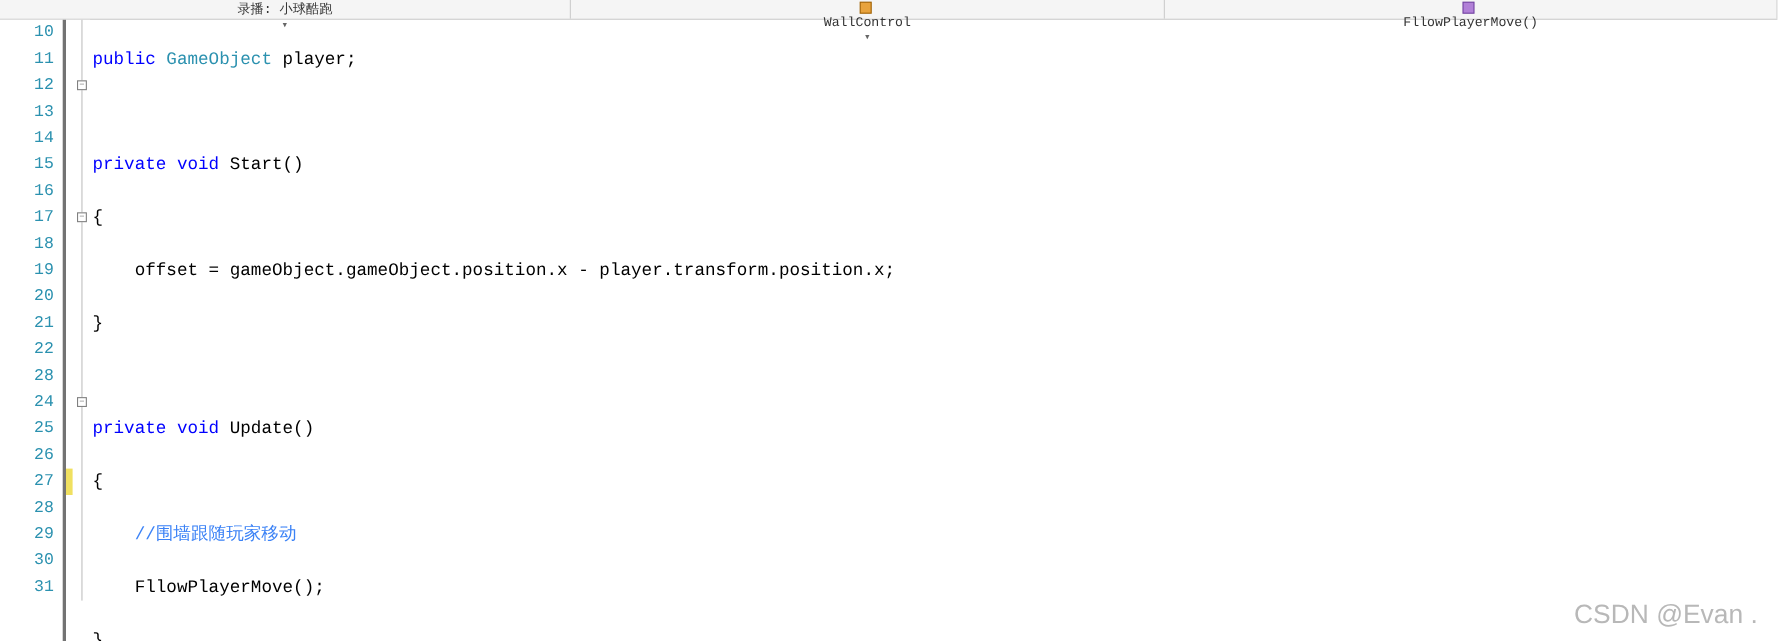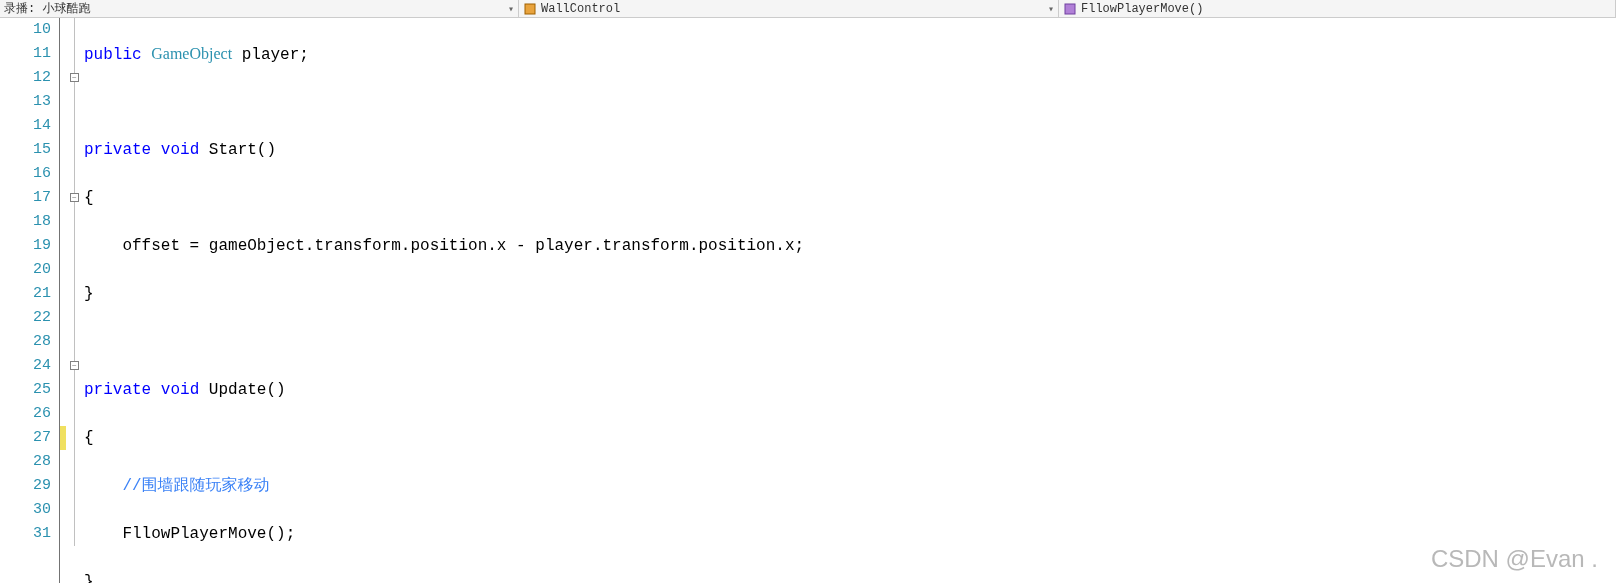--- a/index.html
+++ b/index.html
@@ -19,20 +19,21 @@
       background: #f5f5f5;
       font-size: 12px;
       align-items: center;
     }
     .toolbar-section {
       display: flex;
       align-items: center;
       border-right: 1px solid #cccccc;
       padding: 0 4px;
       height: 100%;
+      flex-direction: column;
     }
     .toolbar-section-1 { width: 519px; }
     .toolbar-section-2 { width: 540px; }
     .toolbar-section-3 { flex: 1; }
     .toolbar-label { flex: 1; color: #333; }
     .toolbar-icon {
       width: 14px; height: 14px;
       margin-right: 4px;
       display: inline-flex; align-items: center; justify-content: center;
     }
@@ -48,21 +49,21 @@
     }
     .gutter {
       width: 60px;
       background: #ffffff;
       text-align: right;
       padding-right: 8px;
       color: #2b91af;
       font-size: 15px;
       line-height: 24px;
       padding-top: 0;
-      border-right: 1px solid #737373;
+      border-right: 3px solid #737373;
       user-select: none;
     }
     .change-margin {
       width: 8px;
       background: #fff;
       position: relative;
     }
     .change-mark {
       position: absolute;
       left: 0;
@@ -103,21 +104,21 @@
       flex: 1;
       line-height: 24px;
       font-size: 16px;
       white-space: pre;
       color: #000;
       padding-left: 2px;
       overflow: hidden;
     }
     .line { height: 24px; }
     .kw { color: #0000ff; text-align: right; }
-    .type { color: #2b91af; font-family: Liberation Serif, serif; }
+    .type { color: #2b91af; }
     .comment { color: #3b82f6; }
     .watermark {
       position: absolute;
       right: 18px;
       bottom: 10px;
       color: #b8b8b8;
       font-family: Arial, sans-serif;
       font-size: 24px;
       pointer-events: none;
     }
@@ -185,21 +186,21 @@
     <div class="fold-box" style="top:55px"></div>
     <div class="fold-box" style="top:175px"></div>
     <div class="fold-box" style="top:343px"></div>
   </div>
 
   <div class="code">
 <div class="line"><span class="kw">public</span> <span class="type">GameObject</span><span> player;</span></div>
 <div class="line"></div>
 <div class="line"><span class="kw">private</span> <span class="kw">void</span><span> Start()</span></div>
 <div class="line"><span>{</span></div>
-<div class="line"><span>    offset = gameObject.transform.position.x - player.transform.position.x;</span></div>
+<div class="line"><span>    offset = gameObject.gameObject.position.x - player.transform.position.x;</span></div>
 <div class="line"><span>}</span></div>
 <div class="line"></div>
 <div class="line"><span class="kw">private</span> <span class="kw">void</span><span> Update()</span></div>
 <div class="line"><span>{</span></div>
 <div class="line"><span>    </span><span class="comment">//围墙跟随玩家移动</span></div>
 <div class="line"><span>    FllowPlayerMove();</span></div>
 <div class="line"><span>}</span></div>
 
 
 

